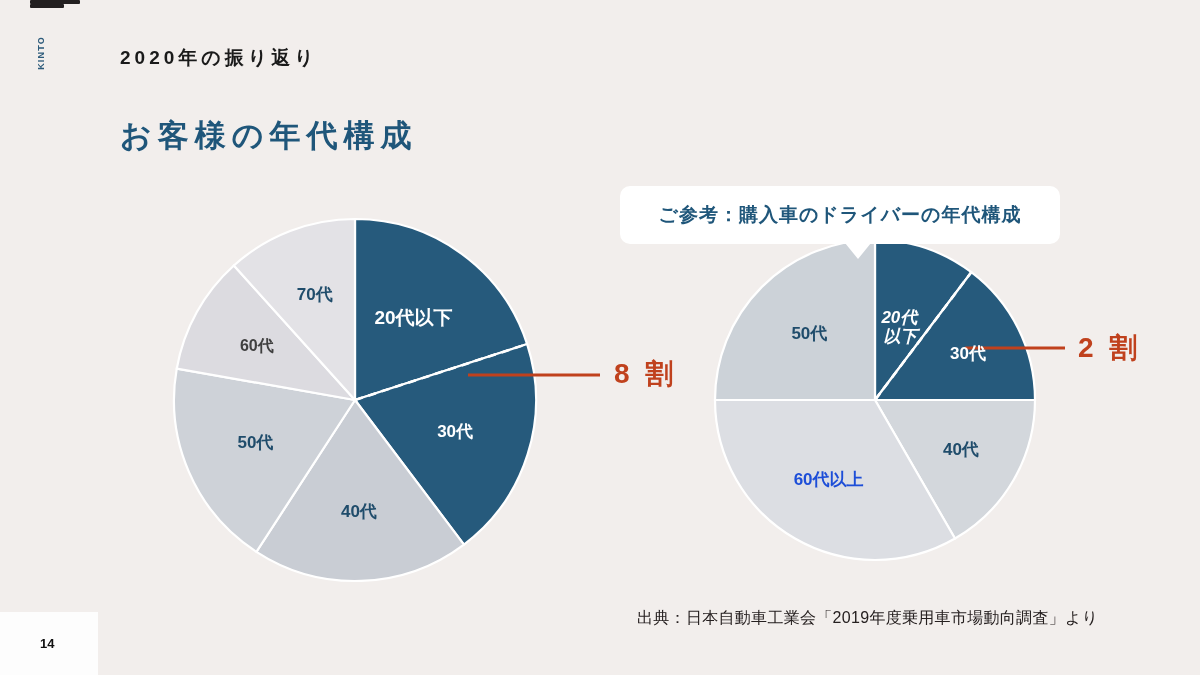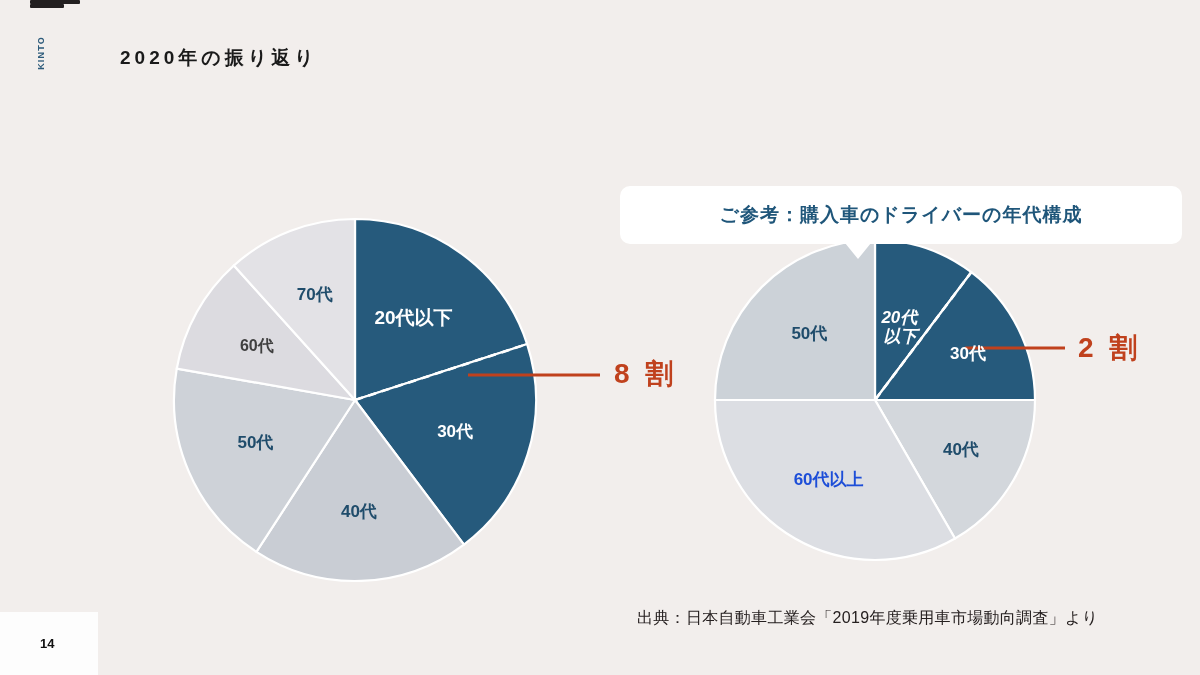--- a/index.html
+++ b/index.html
@@ -45,21 +45,21 @@
 
   .pie-label {
     position:absolute; font-weight:700; white-space:pre-line; text-align:right;
     transform:translate(-50%,-50%); line-height:1.12;
   }
   .lbl-dark { color:#1f4c6b; }
   .lbl-light { color:#ffffff; }
 
   
   .callout {
-    position:absolute; left:620px; top:186px; width:562px; height:58px;
+    position:absolute; left:620px; top:186px; width:440px; height:58px;
     background:#fff; border-radius:10px;
     display:flex; align-items:center; justify-content:center;
   }
   .callout-text {
     font-size:19px; font-weight:700; letter-spacing:1px; color:#1f567a;
   }
   .callout-tail {
     position:absolute; left:845px; top:243px;
     width:0; height:0;
     border-left:13px solid transparent; border-right:13px solid transparent;
@@ -92,20 +92,21 @@
 
 <div class="brand">KINTO</div>
 
 <div class="edge-mark">
   <div class="bar bar1"></div>
   <div class="bar bar2"></div>
 </div>
 
 <div class="kicker">2020年の振り返り</div>
 <div class="title-row">
+  <div class="title">お客様の年代構成</div>
 </div>
 
 <svg class="canvas" width="1200" height="675" viewBox="0 0 1200 675">
   <g id="pie-left">
       <path d="M 355 400 L 355 219 A 181 181 0 0 1 527.1412294494228 344.06792401813453 Z" fill="#265a7c" stroke="#ffffff" stroke-width="2.2"></path>
       <path d="M 355 400 L 527.1412294494228 344.06792401813453 A 181 181 0 0 1 463.9285191905208 544.55302731856 Z" fill="#265a7c" stroke="#ffffff" stroke-width="2.2"></path>
       <path d="M 355 400 L 463.9285191905208 544.55302731856 A 181 181 0 0 1 256.4203346622801 551.7993727981218 Z" fill="#c9cdd4" stroke="#ffffff" stroke-width="2.2"></path>
       <path d="M 355 400 L 256.4203346622801 551.7993727981218 A 181 181 0 0 1 176.74979670479036 368.5696798422856 Z" fill="#ced2d8" stroke="#ffffff" stroke-width="2.2"></path>
       <path d="M 355 400 L 176.74979670479036 368.5696798422856 A 181 181 0 0 1 233.88736024904662 265.4907865885917 Z" fill="#dcdbe0" stroke="#ffffff" stroke-width="2.2"></path>
       <path d="M 355 400 L 233.88736024904662 265.4907865885917 A 181 181 0 0 1 354.99999999999994 219 Z" fill="#e3e2e6" stroke="#ffffff" stroke-width="2.2"></path>

